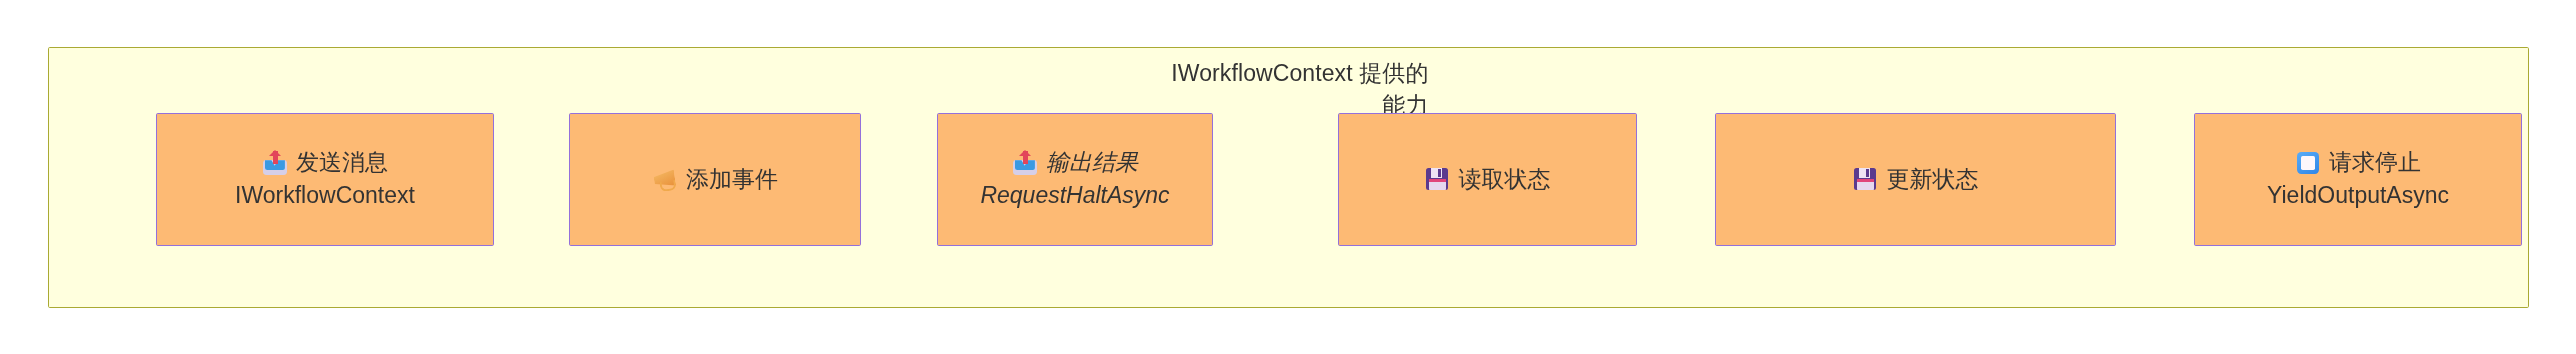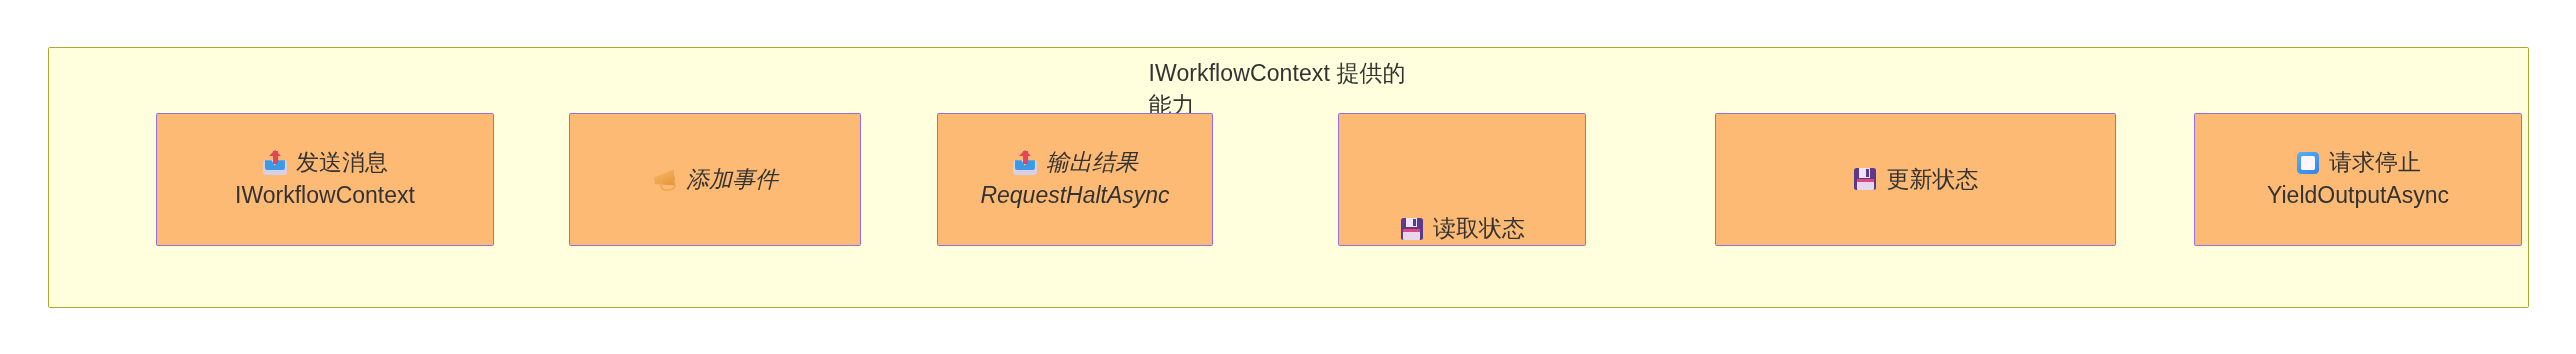--- a/index.html
+++ b/index.html
@@ -33,21 +33,21 @@
     border: 1.7px solid #aaaa33;
     border-radius: 1.7px;
   }
 
   .subgraph-title {
     position: absolute;
     left: 50%;
     top: 8.5px;
     transform: translateX(-50%);
     width: 280px;
-    text-align: left;
+    text-align: right;
     font-size: 23px;
     line-height: 1.42;
     color: #333333;
     white-space: normal;
     word-break: break-word;
     letter-spacing: 0.1px;
   }
 
   
   .node-row {
@@ -241,21 +241,21 @@
             <span class="tray"></span>
               <span class="tray-front"></span>
             <span class="arrow-stem"></span>
               <span class="arrow-head"></span>
           </span>
           <span>发送消息</span>
         </div>
         <div class="node-line">IWorkflowContext</div>
       </div>
 
-      <div class="node" style="left:520px; width:292px;font-style:italic;">
+      <div class="node" style="left:520px; width:292px;">
         <div class="node-line node-line-cn">
           <span class="node-icon icon-megaphone">
             <span class="cone"></span>
               <span class="handle"></span>
           </span>
           <span>添加事件</span>
         </div>
       </div>
 
       <div class="node" style="left:888px; width:276px;font-style:italic;">
@@ -264,21 +264,21 @@
             <span class="tray"></span>
               <span class="tray-front"></span>
             <span class="arrow-stem"></span>
               <span class="arrow-head"></span>
           </span>
           <span>输出结果</span>
         </div>
         <div class="node-line">RequestHaltAsync</div>
       </div>
 
-      <div class="node" style="left:1289px; width:248px;justify-content:flex-end;">
+      <div class="node" style="left:1289px; width:299px;">
         <div class="node-line node-line-cn">
           <span class="node-icon icon-floppy">
             <span class="body"></span>
               <span class="shutter"></span>
               <span class="shutter-slot"></span>
             <span class="label"></span>
               <span class="label-stripe"></span>
           </span>
           <span>读取状态</span>
         </div>

